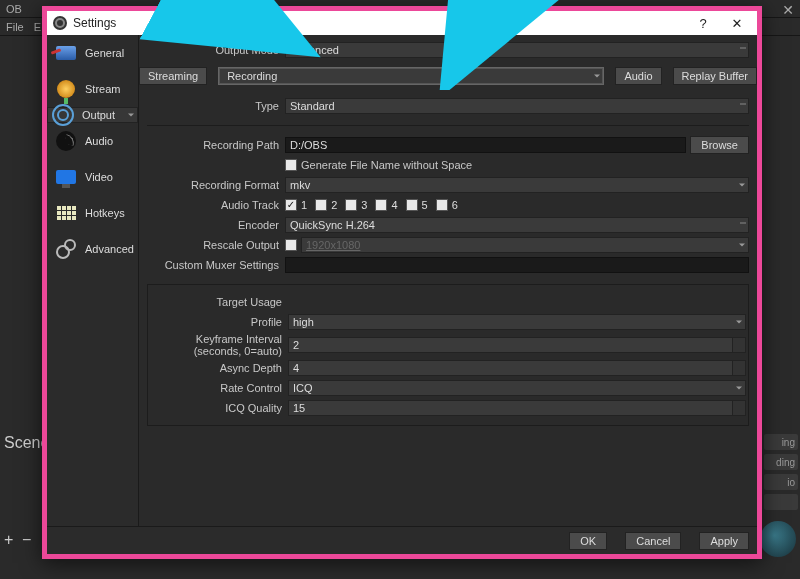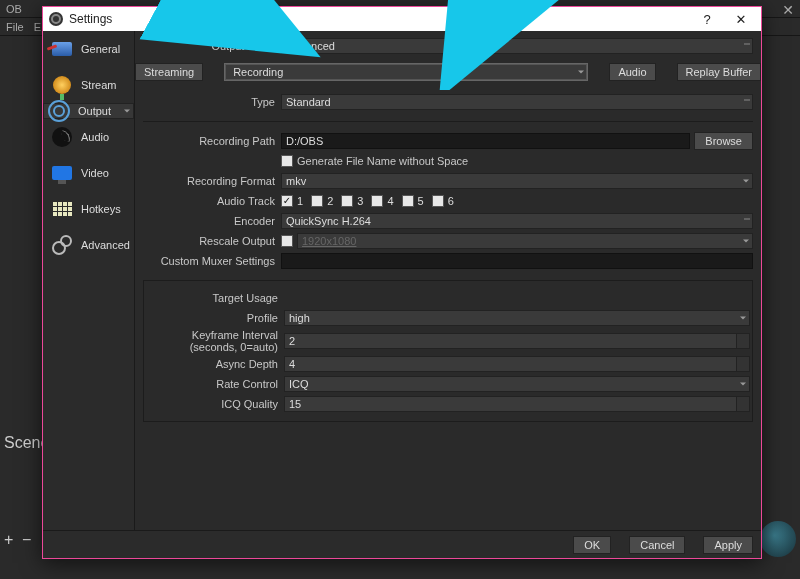--- a/index.html
+++ b/index.html
@@ -10,21 +10,21 @@
   .bg-menu{height:18px;background:#2a2a2a;border-bottom:1px solid #161616;display:flex;align-items:center;gap:10px;padding:0 6px;color:#aaa;font-size:11px;}
   .bg-x{position:absolute;top:2px;right:6px;color:#aaa;font-size:14px;}
   .bg-scene{position:absolute;left:4px;top:434px;width:36px;height:16px;color:#ccc;font-size:16px;}
   .bg-plus{position:absolute;left:4px;bottom:30px;color:#ccc;font-size:16px;}
   .bg-minus{position:absolute;left:22px;bottom:30px;color:#ccc;font-size:16px;}
   .bg-right{position:absolute;right:2px;top:434px;width:34px;}
   .bg-right div{height:16px;background:#3a3a3a;margin-bottom:4px;border-radius:2px;font-size:10px;color:#999;display:flex;align-items:center;justify-content:flex-end;padding:0 3px;}
   .bg-logo{position:absolute;right:4px;bottom:22px;width:36px;height:36px;border-radius:50%;background:radial-gradient(circle at 40% 40%,#3a7a8a,#183038);}
 
   
-  .dlg{position:absolute;left:42px;top:6px;width:720px;height:553px;background:#2b2b2b;border:1px solid #ec4899;box-shadow:0 4px 20px rgba(0,0,0,.6);display:flex;flex-direction:column;}
+  .dlg{position:absolute;left:42px;top:6px;width:720px;height:553px;background:#2b2b2b;border:5px solid #ec4899;box-shadow:0 4px 20px rgba(0,0,0,.6);display:flex;flex-direction:column;}
   .dlg-titlebar{height:24px;background:#fff;color:#222;display:flex;align-items:center;padding:0 6px;gap:6px;font-size:12px;}
   .dlg-titlebar .icon{width:14px;height:14px;border-radius:50%;background:#333;display:inline-flex;align-items:center;justify-content:center;}
   .dlg-titlebar .icon::after{content:"";width:6px;height:6px;border:2px solid #888;border-radius:50%;}
   .dlg-titlebar .spacer{flex:1;}
   .dlg-titlebar .wbtn{width:28px;text-align:center;font-size:13px;cursor:default;}
   .dlg-body{flex:1;display:flex;min-height:0;background:#2b2b2b;}
   .sidebar{width:92px;background:#2b2b2b;border-right:1px solid #1a1a1a;}
   .s-item{display:flex;align-items:center;gap:8px;height:36px;padding:0 8px;font-size:11px;color:#ddd;}
   .s-item.sel{background:#373737;}
   .s-ico{width:22px;height:22px;display:flex;align-items:center;justify-content:center;flex:none;}
@@ -56,21 +56,21 @@
   .sel.disabled{color:#666;text-decoration:underline;}
   .txt{flex:1;height:16px;background:#1a1a1a;border:1px solid #111;display:flex;align-items:center;padding:0 4px;font-size:11px;color:#ddd;}
   .spin{flex:1;height:16px;background:#3a3a3a;border:1px solid #222;display:flex;align-items:center;padding:0 4px;font-size:11px;color:#ddd;position:relative;}
   .spin::after{content:"";position:absolute;right:0;top:0;bottom:0;width:12px;background:#333;border-left:1px solid #222;}
   .btn{height:18px;background:#4b4b4b;border:1px solid #222;color:#ddd;font-size:11px;padding:0 10px;display:flex;align-items:center;}
   .chk{width:12px;height:12px;background:#e8e8e8;border:1px solid #555;flex:none;display:flex;align-items:center;justify-content:center;}
   .chk.on::after{content:"✓";color:#111;font-size:10px;line-height:1;}
   .tracks{display:flex;gap:8px;align-items:center;}
   .track{display:flex;align-items:center;gap:4px;font-size:11px;color:#ddd;}
 
-  .tabs{display:flex;gap:21px;justify-content:center;margin:2px 0 6px 0;}
+  .tabs{display:flex;gap:11px;justify-content:center;margin:2px 0 6px 0;}
   .tab{height:18px;background:#4b4b4b;border:1px solid #222;color:#ddd;font-size:11px;padding:0 8px;display:flex;align-items:center;}
   .tab.sel{background:#3a3a3a;border-color:#666;box-shadow:inset 0 0 0 1px #555;}
 
   .group{border:1px solid #1c1c1c;margin:4px 8px;padding:6px 2px;}
   .sep{height:1px;background:#1c1c1c;margin:4px 8px;}
 
   .footer{height:28px;border-top:1px solid #1a1a1a;display:flex;align-items:center;justify-content:flex-end;gap:18px;padding:0 8px;background:#2b2b2b;}
 
   
   .arrow{position:absolute;pointer-events:none;}
@@ -83,20 +83,26 @@
     <span>OB</span>
   </div>
   <div class="bg-menu">
     <span>File</span>
     <span>E</span>
   </div>
   <span class="bg-x">✕</span>
   <div class="bg-scene">Scene</div>
   <div class="bg-plus">+</div>
   <div class="bg-minus">−</div>
+  <div class="bg-right">
+    <div>ing</div>
+    <div>ding</div>
+    <div>io</div>
+    <div></div>
+  </div>
   <div class="bg-logo"></div>
 </div>
 
 <div class="dlg">
   <div class="dlg-titlebar">
     <span class="icon"></span>
     <span>Settings</span>
     <span class="spacer"></span>
     <span class="wbtn">?</span>
     <span class="wbtn">✕</span>

